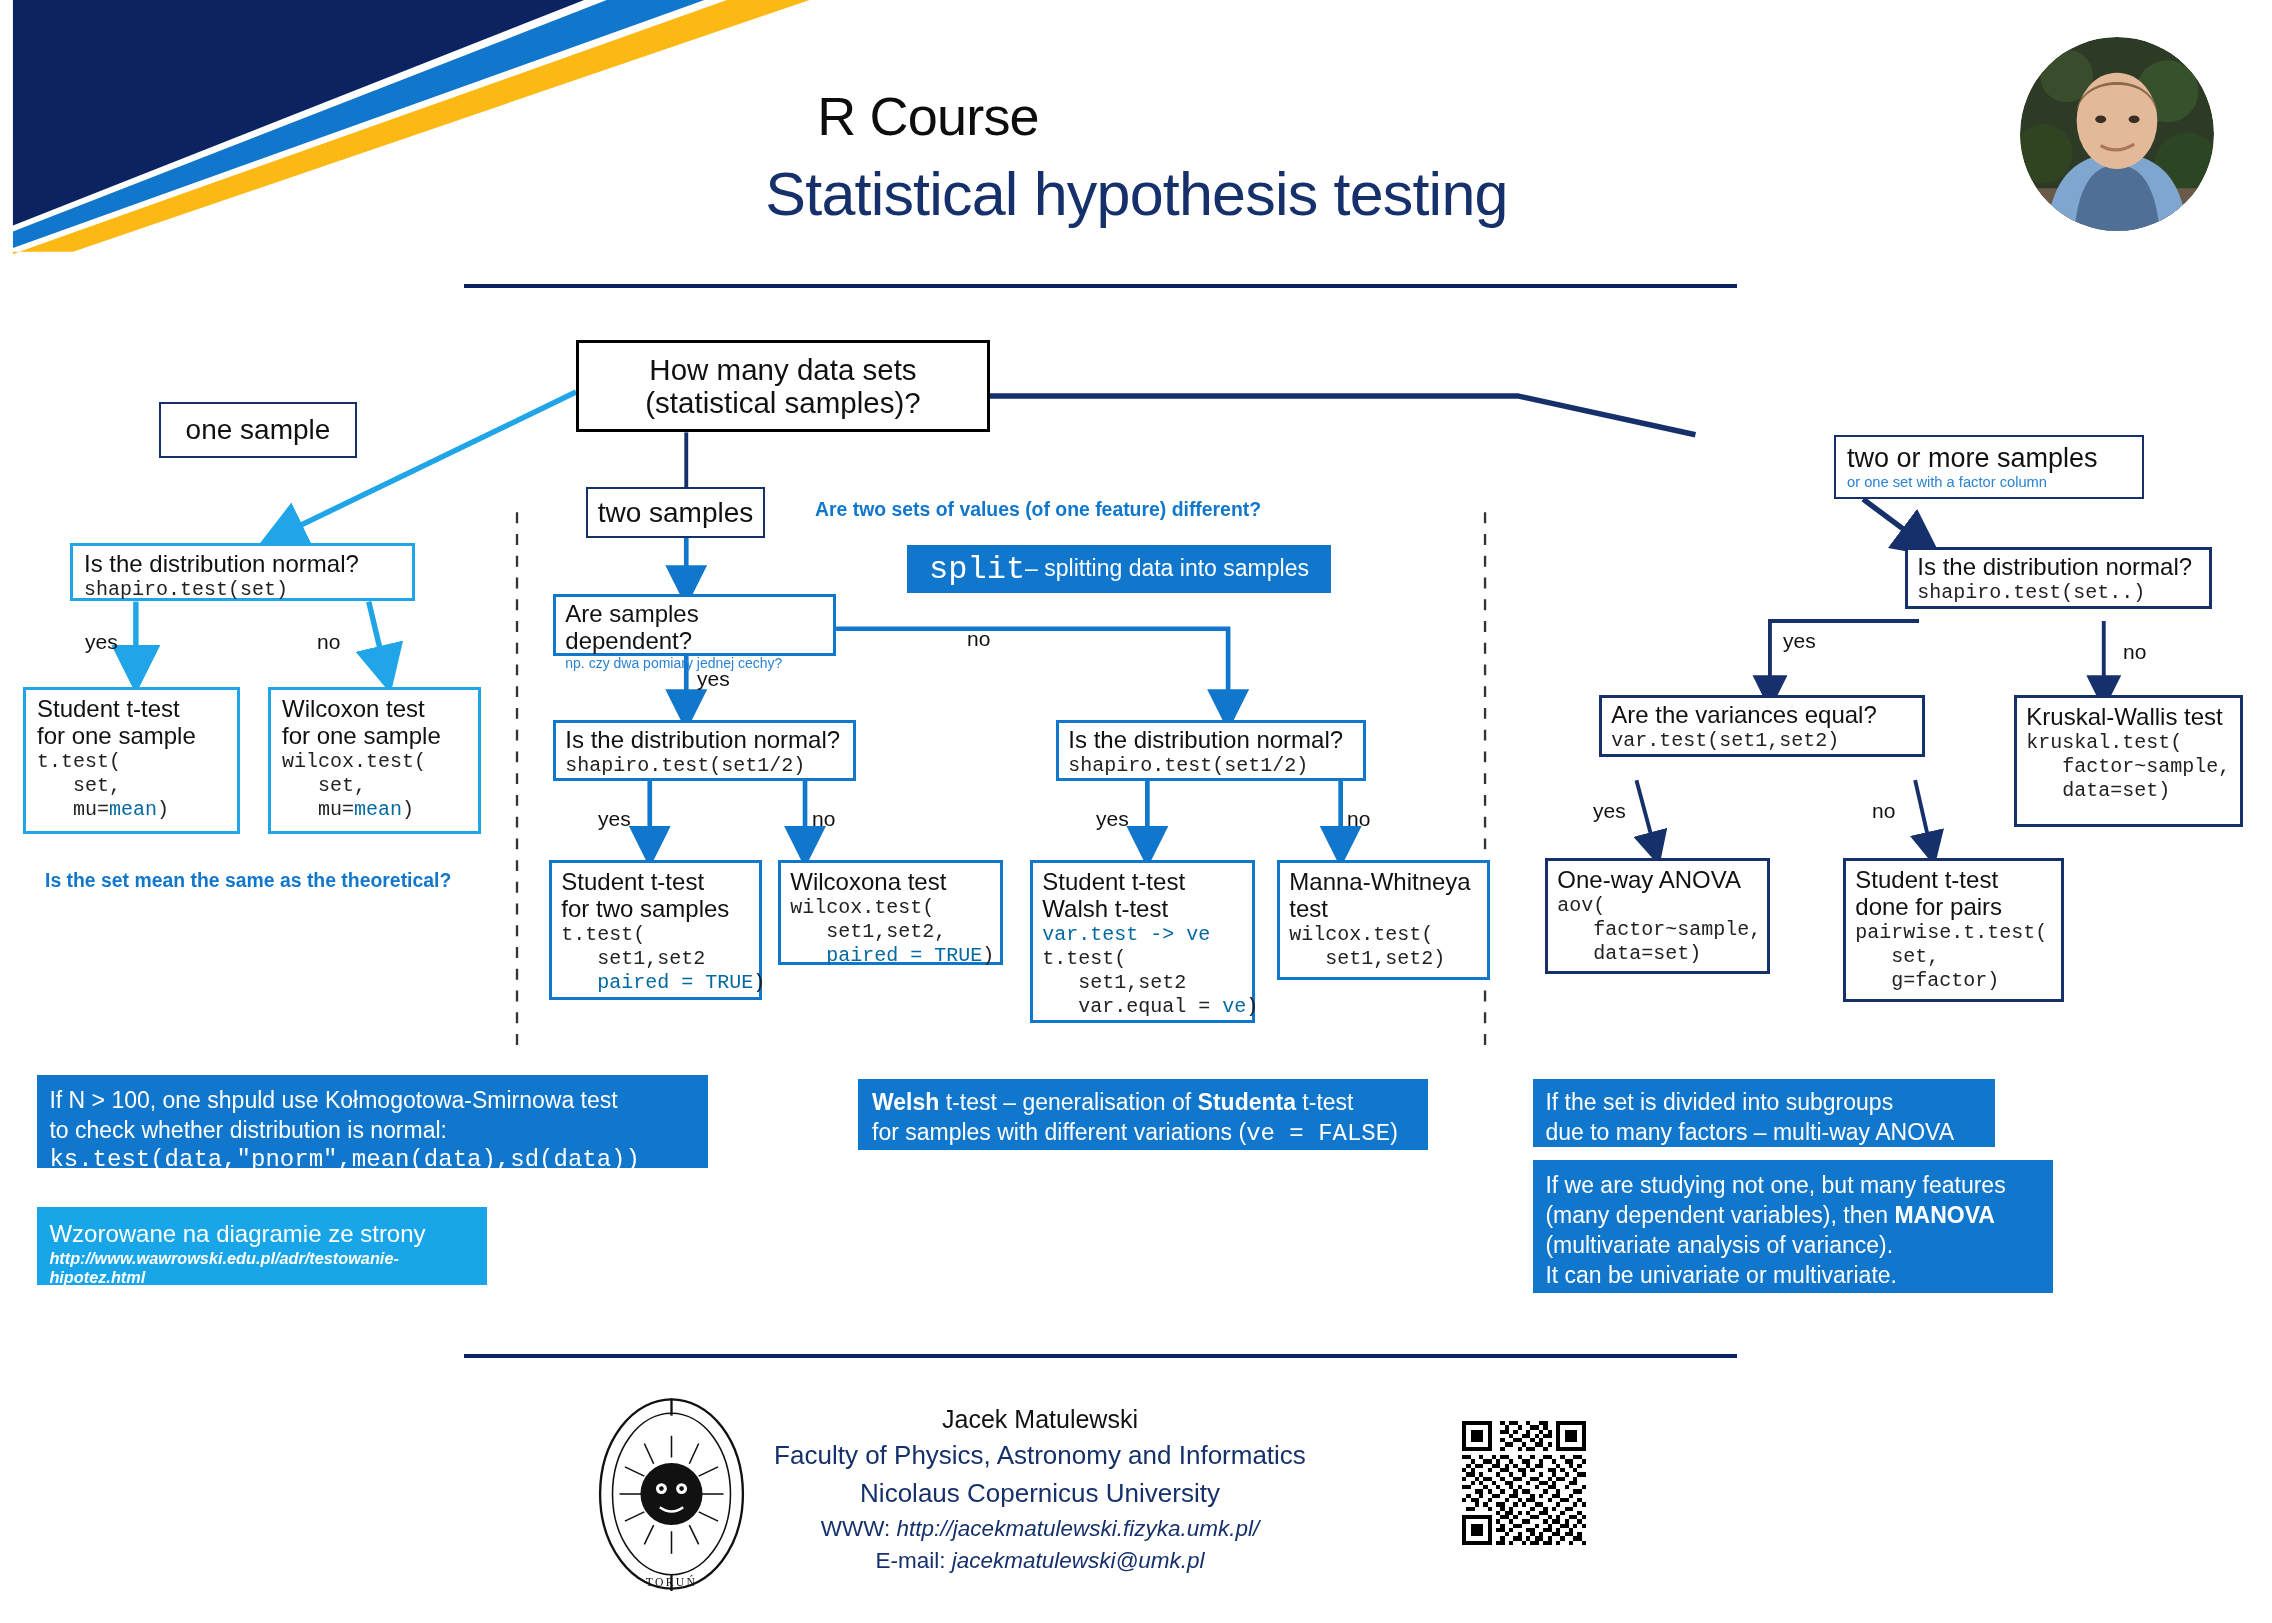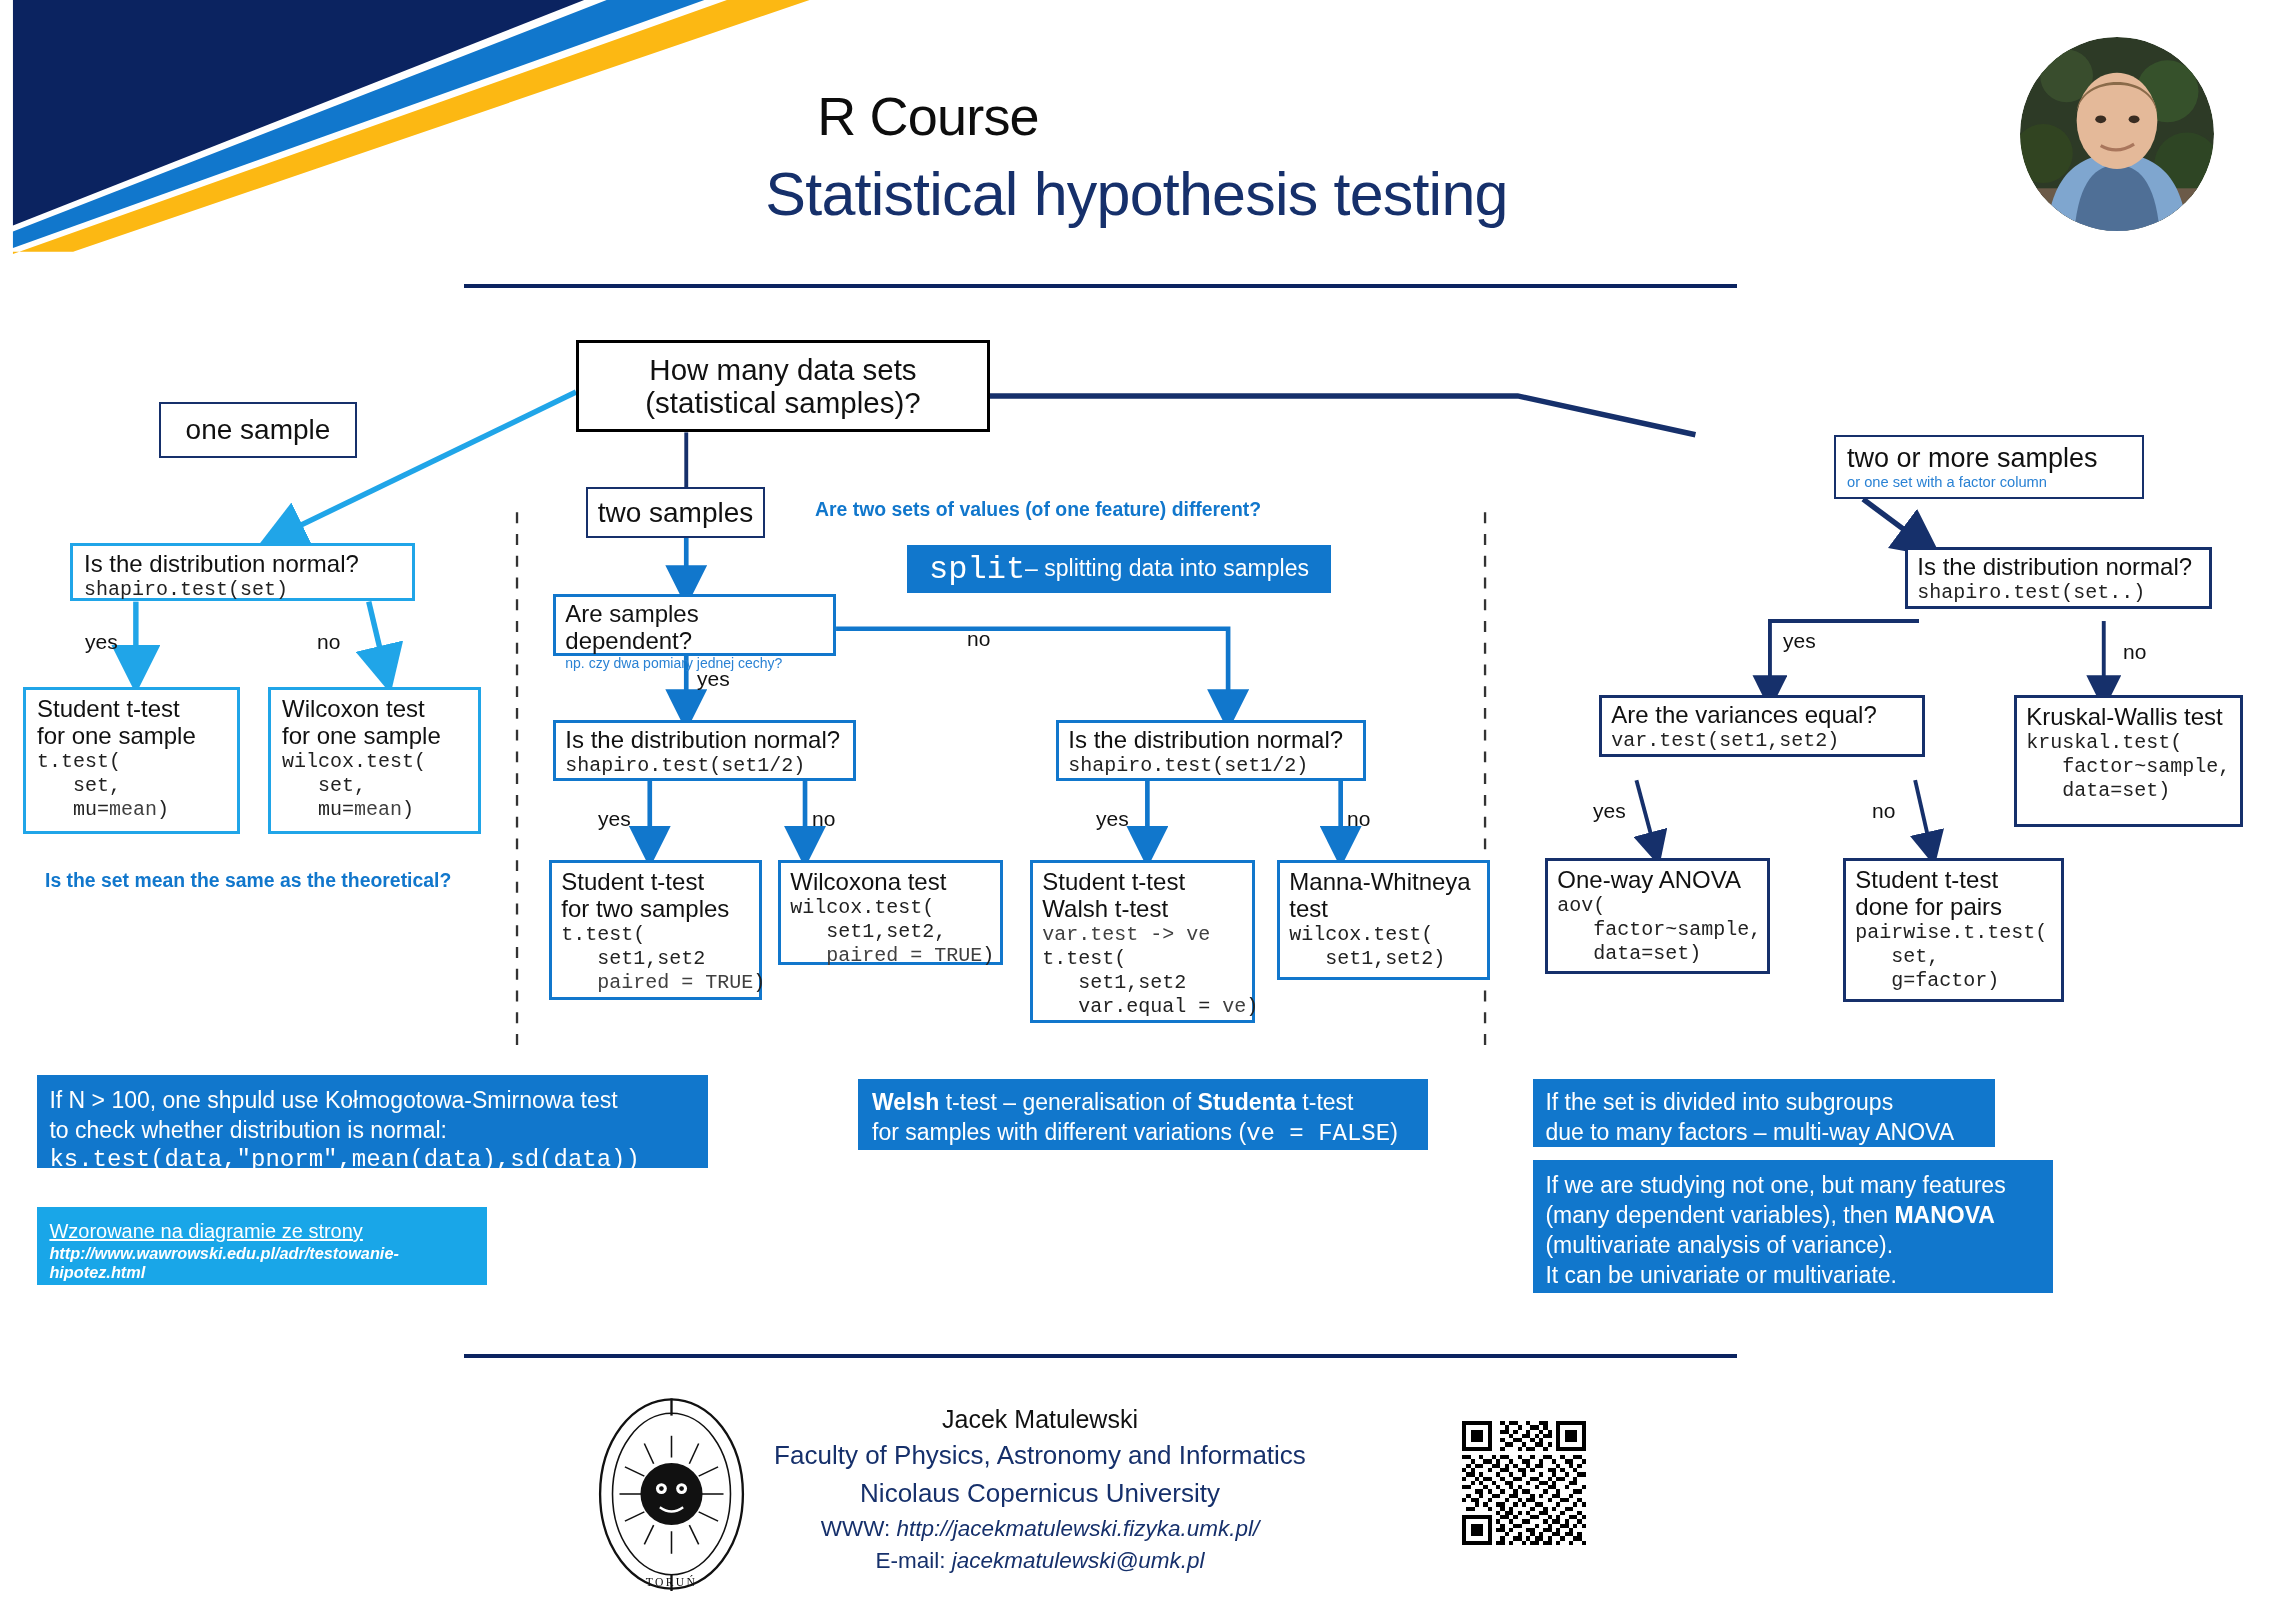--- a/index.html
+++ b/index.html
@@ -19,21 +19,21 @@
   #rule-top{left:464px;top:284px;width:1273px;height:3.9px;background:#0b2360;}
   #rule-bottom{left:464px;top:1354px;width:1273px;height:3.9px;background:#0b2360;}
 
   
   #avatar{left:2020px;top:37px;width:194px;height:194px;border-radius:50%;overflow:hidden;}
 
   
   .node{box-sizing:border-box;background:#ffffff;}
   .node .ttl{font-size:24px;color:#111111;line-height:1.12;white-space:pre-line;}
   .node .code{font-family:"Liberation Mono", monospace;font-size:20px;color:#222222;line-height:1.2;white-space:pre;}
-  .node .code .hl{color:#404040;}
+  .node .code .hl{color:#0369a1;}
   .node .sub{font-size:14px;color:#2a82d4;line-height:1.2;}
 
   .bw{border:3.1px solid #000000;}          
   .navy{border:2.3px solid #16306b;}        
   .navy-th{border:3.1px solid #16306b;}
   .blue{border:3.9px solid #1177cc;}        
   .cyan{border:3.9px solid #20a5e8;}        
 
   .plainlabel{font-size:28px;color:#111111;text-align:center;}
 
@@ -281,21 +281,21 @@
    g=factor)</div>
 </div>
 
 <div class="abs banner" style="left:37px;top:1075px;width:671px;height:93px;background:#1177cc;padding:11px 12.4px;box-sizing:border-box;">
   <div class="ln">If N &gt; 100, one shpuld use Kołmogotowa-Smirnowa test</div>
   <div class="ln">to check whether distribution is normal:</div>
   <div class="mono">ks.test(data,"pnorm",mean(data),sd(data))</div>
 </div>
 
 <div class="abs banner" style="left:37px;top:1207px;width:450px;height:78px;background:#19a6e8;padding:11px 12.4px;box-sizing:border-box;">
-  <div class="ln" style="font-size:20px;text-decoration:underline;">Wzorowane na diagramie ze strony</div>
+  <div class="ln" style="font-size:24px;">Wzorowane na diagramie ze strony</div>
   <div style="font-size:16.3px;font-style:italic;font-weight:bold;">http://www.wawrowski.edu.pl/adr/testowanie-hipotez.html</div>
 </div>
 
 <div class="abs banner" style="left:858px;top:1079px;width:570px;height:71px;background:#1177cc;padding:9.3px 14px;box-sizing:border-box;">
   <div class="ln"><b>Welsh</b><span> t-test – generalisation of </span><b>Studenta</b><span> t-test</span></div>
   <div class="ln"><span>for samples with different variations (</span><span class="mono">ve = FALSE</span><span>)</span></div>
 </div>
 
 <div class="abs banner" style="left:1533px;top:1079px;width:462px;height:68px;background:#1177cc;padding:9.3px 12.4px;box-sizing:border-box;">
   <div class="ln">If the set is divided into subgroups</div>

